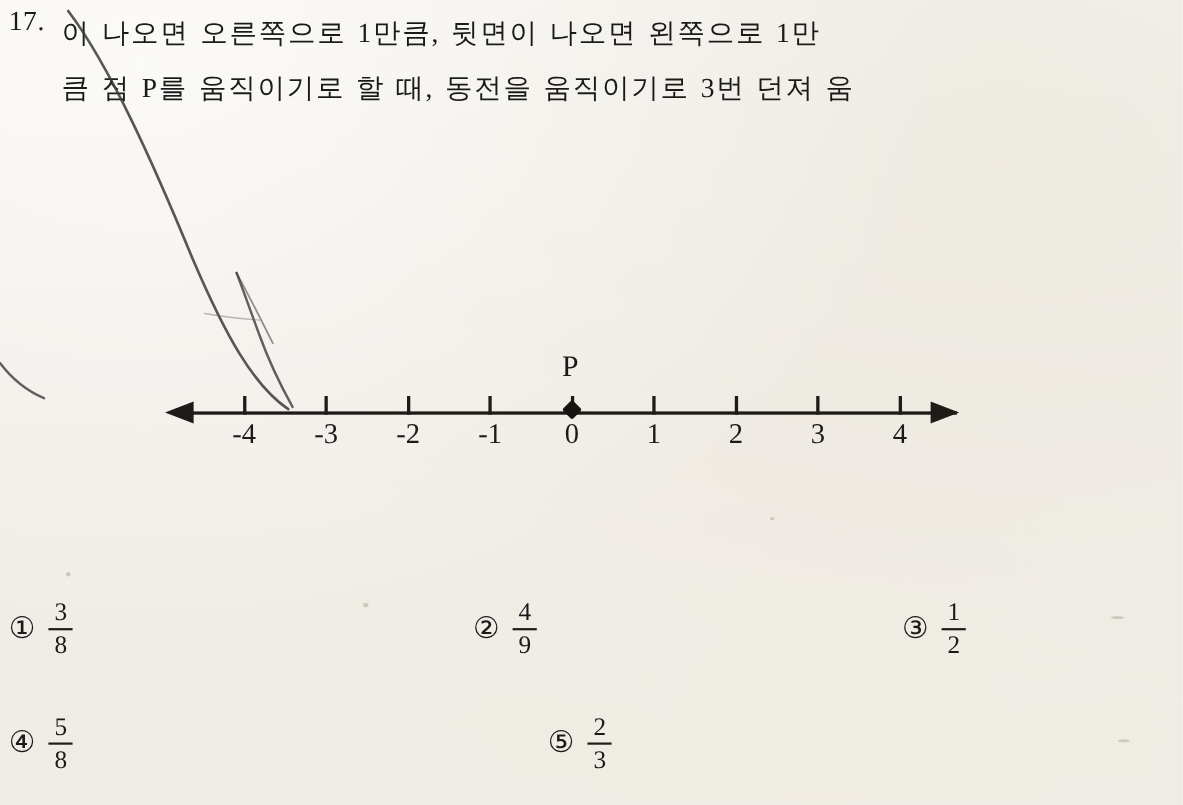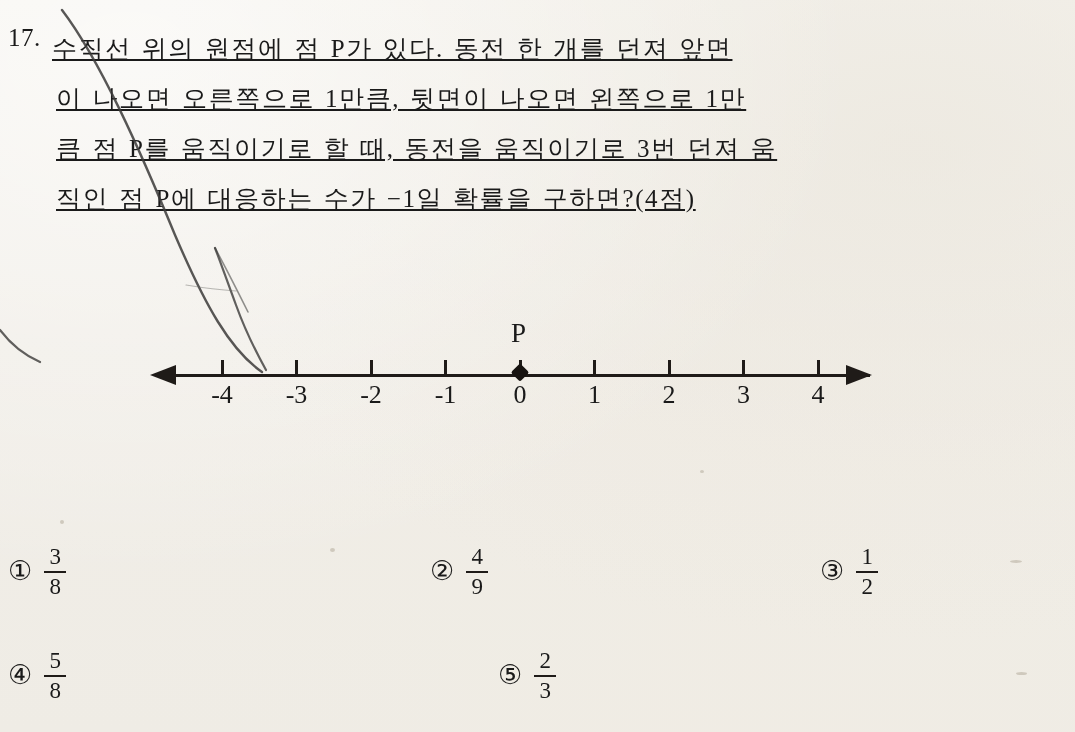--- a/index.html
+++ b/index.html
@@ -23,23 +23,22 @@
       radial-gradient(ellipse at 12% 8%, rgba(255,255,255,0.55), rgba(255,255,255,0) 55%),
       radial-gradient(ellipse at 85% 20%, rgba(236,232,223,0.8), rgba(255,255,255,0) 60%),
       radial-gradient(ellipse at 70% 92%, rgba(240,236,228,0.9), rgba(255,255,255,0) 60%),
       linear-gradient(180deg, #f6f4ef 0%, #f1eee8 45%, #efece5 100%);
     pointer-events: none;
   }
 
   .question {
     position: absolute;
     left: 8px;
-    top: 24px;
+    top: 6px;
     width: 1020px;
-    text-decoration: underline;
   }
   .qnum {
     position: absolute;
     left: 0;
     top: 0;
     font-size: 25px;
     letter-spacing: 0.5px;
   }
   .qbody {
     margin-left: 44px;
@@ -171,24 +170,22 @@
   }
 </style>
 </head>
 <body>
 
 <div class="paper-grain"></div>
 
 <div class="question">
   <div class="qnum">17.</div>
   <div class="qbody">
-    <span class="ln">수직선 위의 원점에 점 P가 있다. 동전 한 개를 던져 앞면</span>
     <span class="ln indent2">이 나오면 오른쪽으로 1만큼, 뒷면이 나오면 왼쪽으로 1만</span>
     <span class="ln indent2">큼 점 P를 움직이기로 할 때, 동전을 움직이기로 3번 던져 움</span>
-    <span class="ln indent2">직인 점 P에 대응하는 수가 −1일 확률을 구하면?(4점)</span>
   </div>
 </div>
 
 <div class="figure">
   <div class="p-label" style="left: 361px;">P</div>
   <div class="axis"></div>
   <div class="arrow-left"></div>
   <div class="arrow-right"></div>
   <div id="ticks">
       <div class="tick" style="left: 70.5px;"></div>

